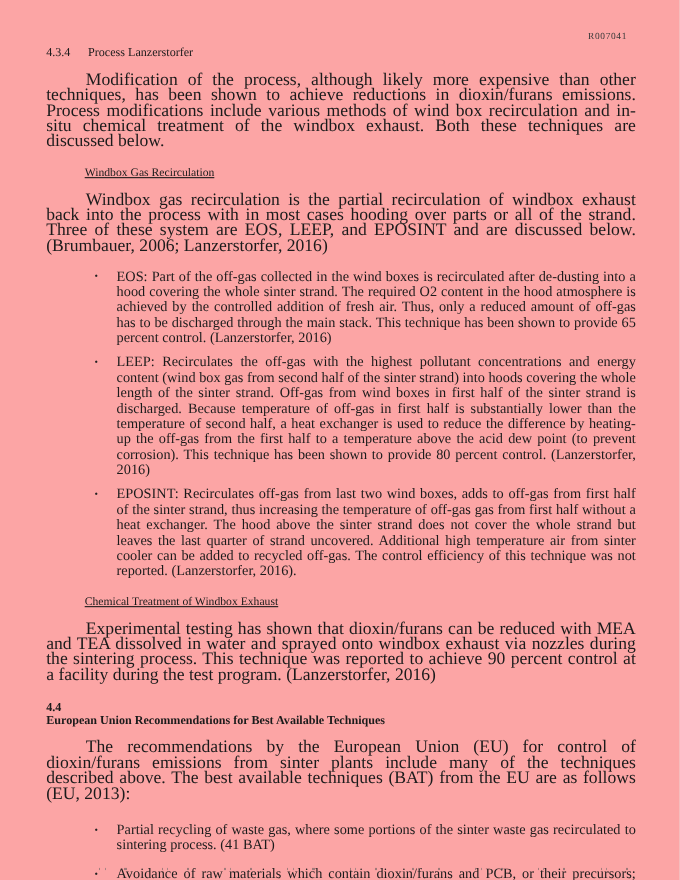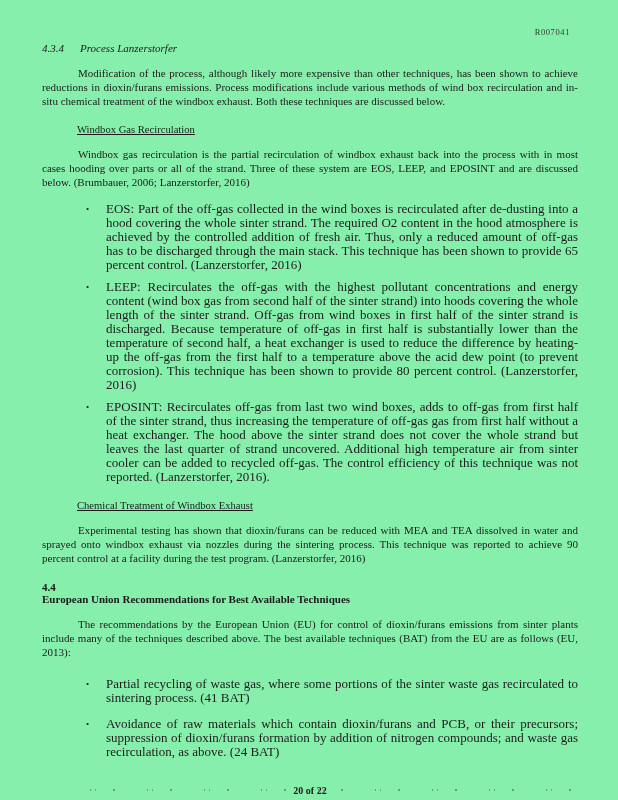--- a/index.html
+++ b/index.html
@@ -1,21 +1,21 @@
 <!DOCTYPE html>
 <html><head>
 <meta charset="utf-8">
 <style>
   html, body { margin: 0; padding: 0; background: #e8e8e8; }
   .page {
     position: relative;
     width: 618px;
     height: 800px;
     margin: 0 auto;
-    background: #86efac;
+    background: #fca5a5;
     font-family: "Liberation Serif", "DejaVu Serif", serif;
     color: #1d1d1d;
     box-sizing: border-box;
     padding: 26px 40px 0 42px;
     overflow: hidden;
   }
   .scan {
     filter: blur(0.33px) contrast(1.02);
   }
   .stamp {
@@ -24,34 +24,33 @@
     right: 48px;
     font-size: 8.5px;
     letter-spacing: 0.6px;
     color: #3a3a3a;
     font-family: "Liberation Serif", serif;
   }
   .h-section {
     display: flex;
     margin-top: 16px;
     font-size: 11px;
-    font-style: italic;
   }
   .h-section .sec-num { width: 38px; flex: 0 0 auto; }
   .h-section-bold {
     display: flex;
     margin-top: 16px;
     font-size: 11px;
     font-weight: bold;
     flex-direction: column;
   }
   .h-section-bold .sec-num { width: 38px; flex: 0 0 auto; }
   p.body {
     margin: 12px 0 0 0;
-    font-size: 11px;
+    font-size: 16px;
     line-height: 14px;
     text-align: justify;
     text-indent: 36px;
   }
   .h-under {
     margin: 16px 0 0 35px;
     font-size: 10.6px;
     text-decoration: underline;
   }
   .h-under.gap-lg { }

